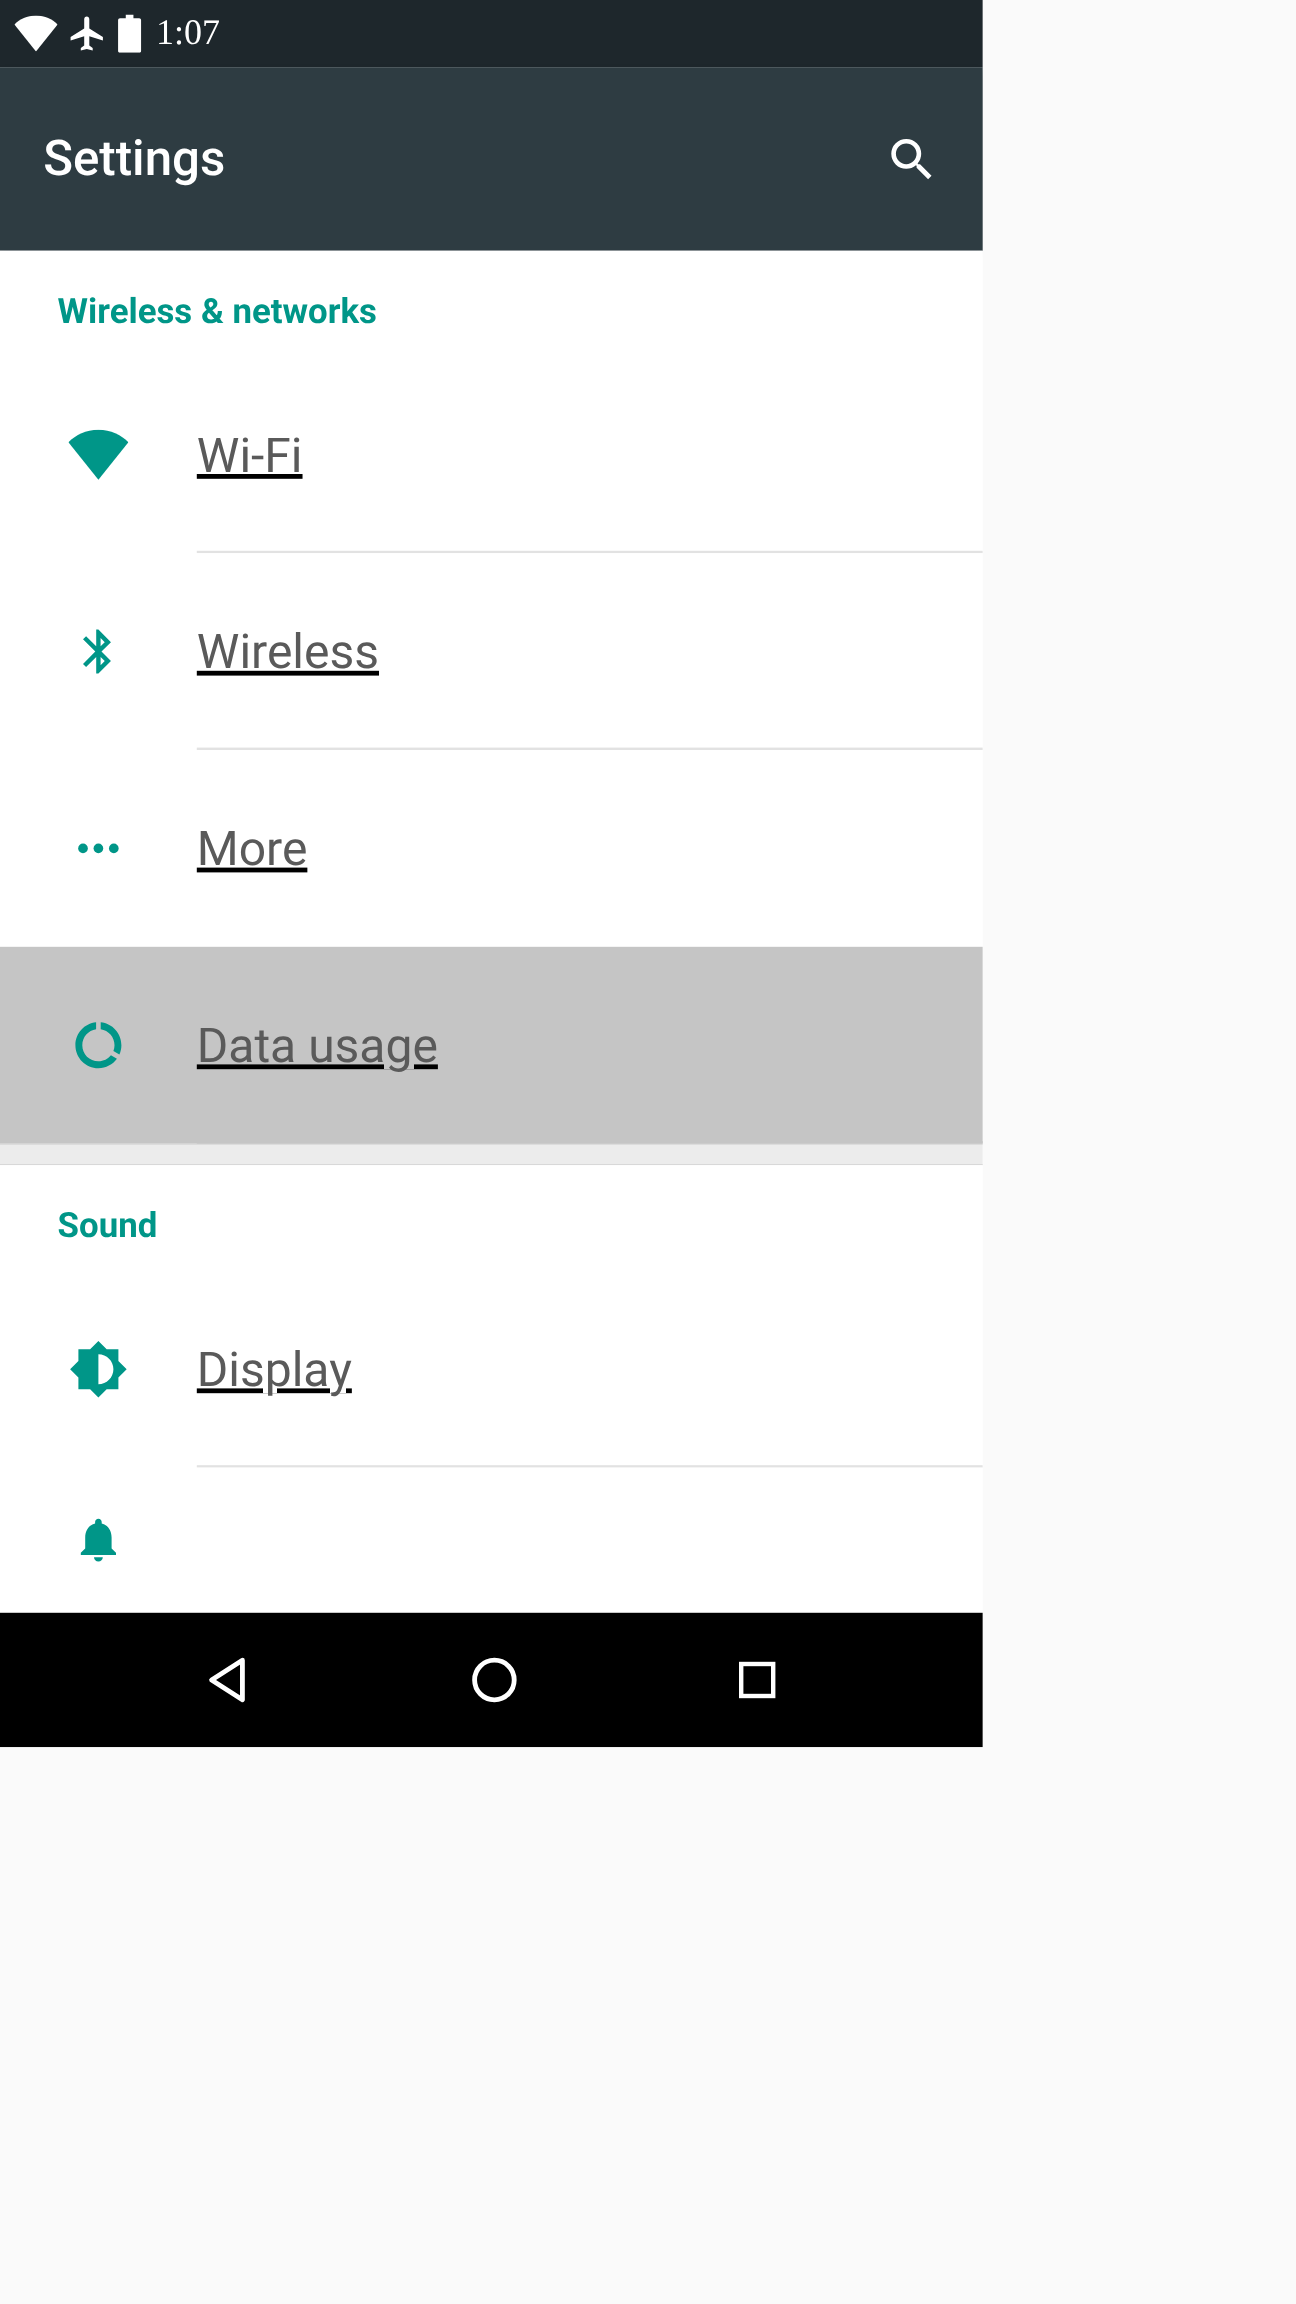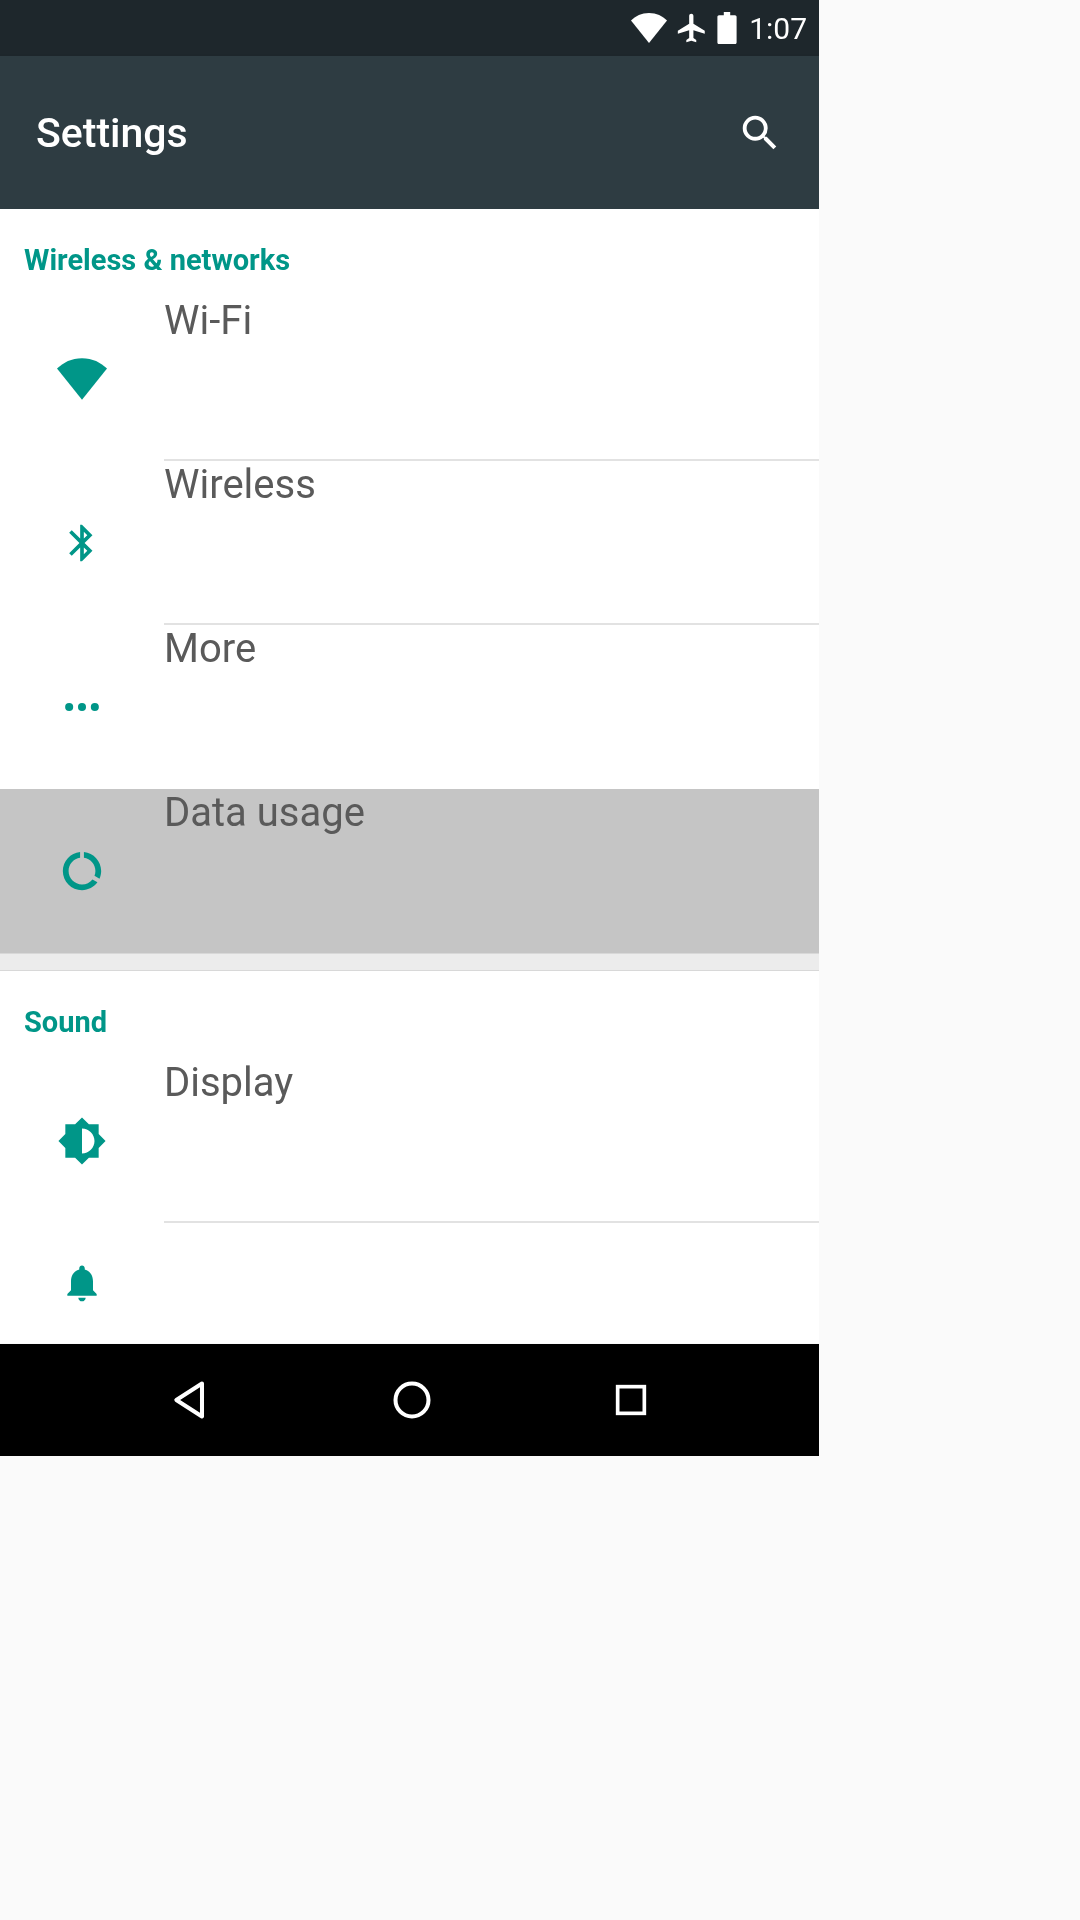--- a/index.html
+++ b/index.html
@@ -9,24 +9,25 @@
     font-family: Roboto, "Helvetica Neue", Arial, sans-serif;
     background: #fafafa;
     overflow: hidden;
     position: relative;
   }
   
   .status-bar {
     height: 56px;
     background: #1e272c;
     display: flex;
-    justify-content: flex-end;
+    justify-content: flex-start;
     align-items: center;
     padding: 0 12px;
     gap: 8px;
+    font-family: Liberation Serif, serif;
   }
   .status-bar svg { display: block; }
   .status-time {
     color: #fff;
     font-size: 30px;
     font-weight: 400;
     margin-left: 4px;
   }
   
   .app-bar {
@@ -45,28 +46,30 @@
   }
   .search-btn { display: flex; align-items: center; justify-content: center; }
   
   .content {
     background: #fff;
   }
   .section-header {
     color: #009688;
     font-size: 29px;
     font-weight: 700;
-    padding: 34px 24px 20px;
+    padding: 34px 48px 20px;
     background: #fff;
   }
   .setting-row {
     display: flex;
+    align-items: center;
     height: 164px;
     background: #fff;
     position: relative;
+    text-decoration: underline;
   }
   .setting-row.pressed { background: #c5c5c5; }
   .setting-row.pressed .setting-divider { border-top-color: #c5c5c5; }
   .setting-icon {
     width: 164px;
     display: flex;
     align-items: center;
     justify-content: center;
     flex-shrink: 0;
   }

